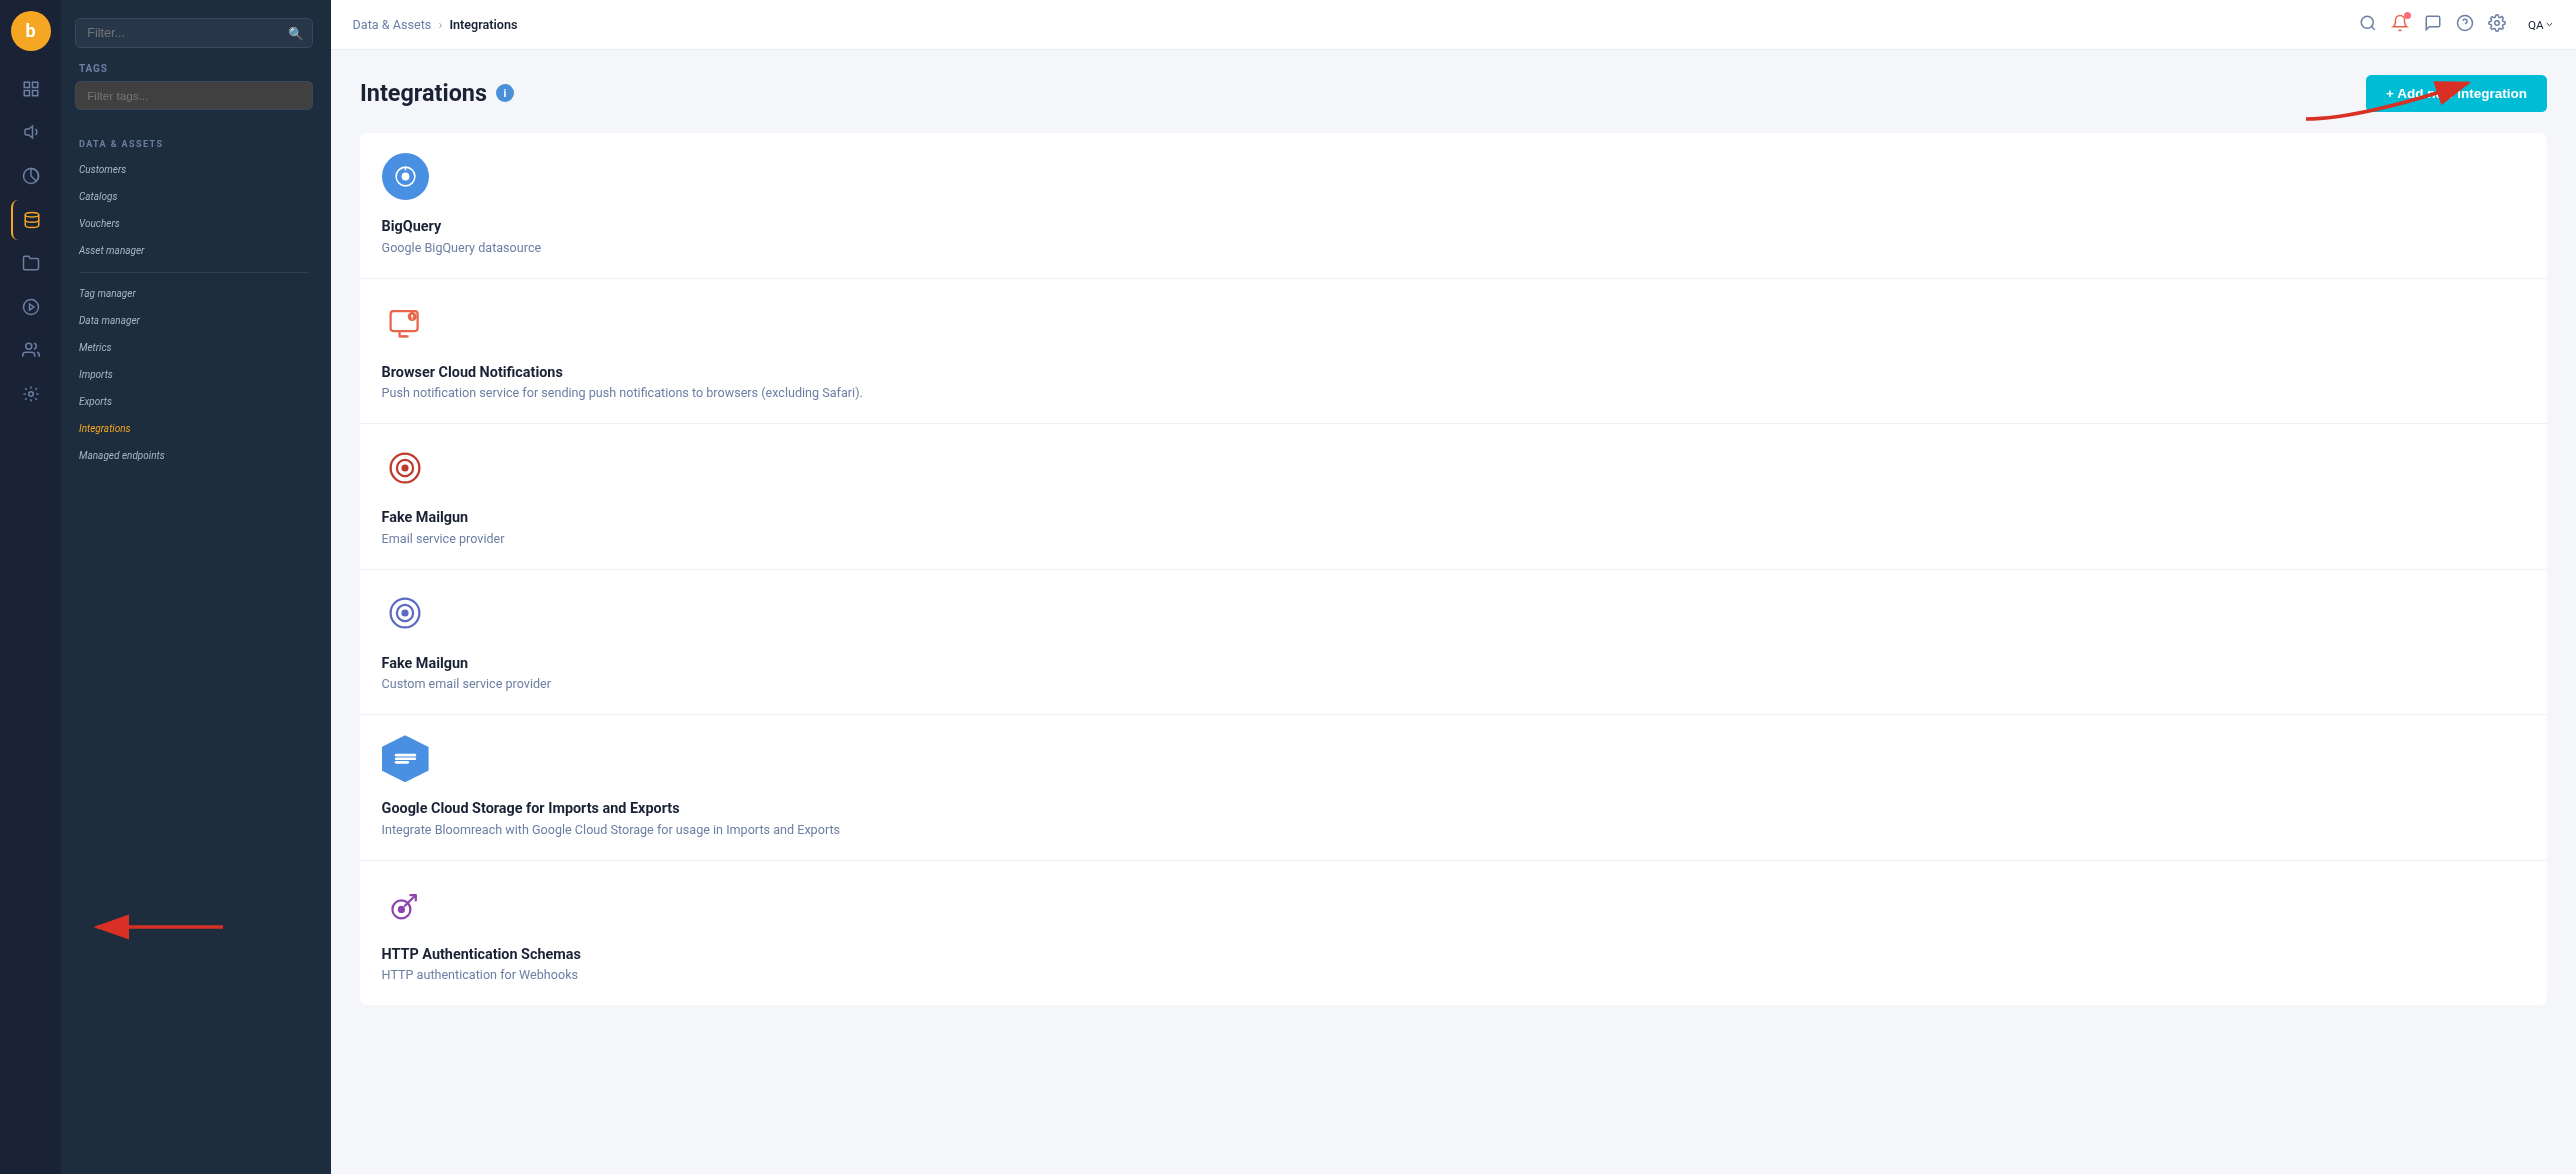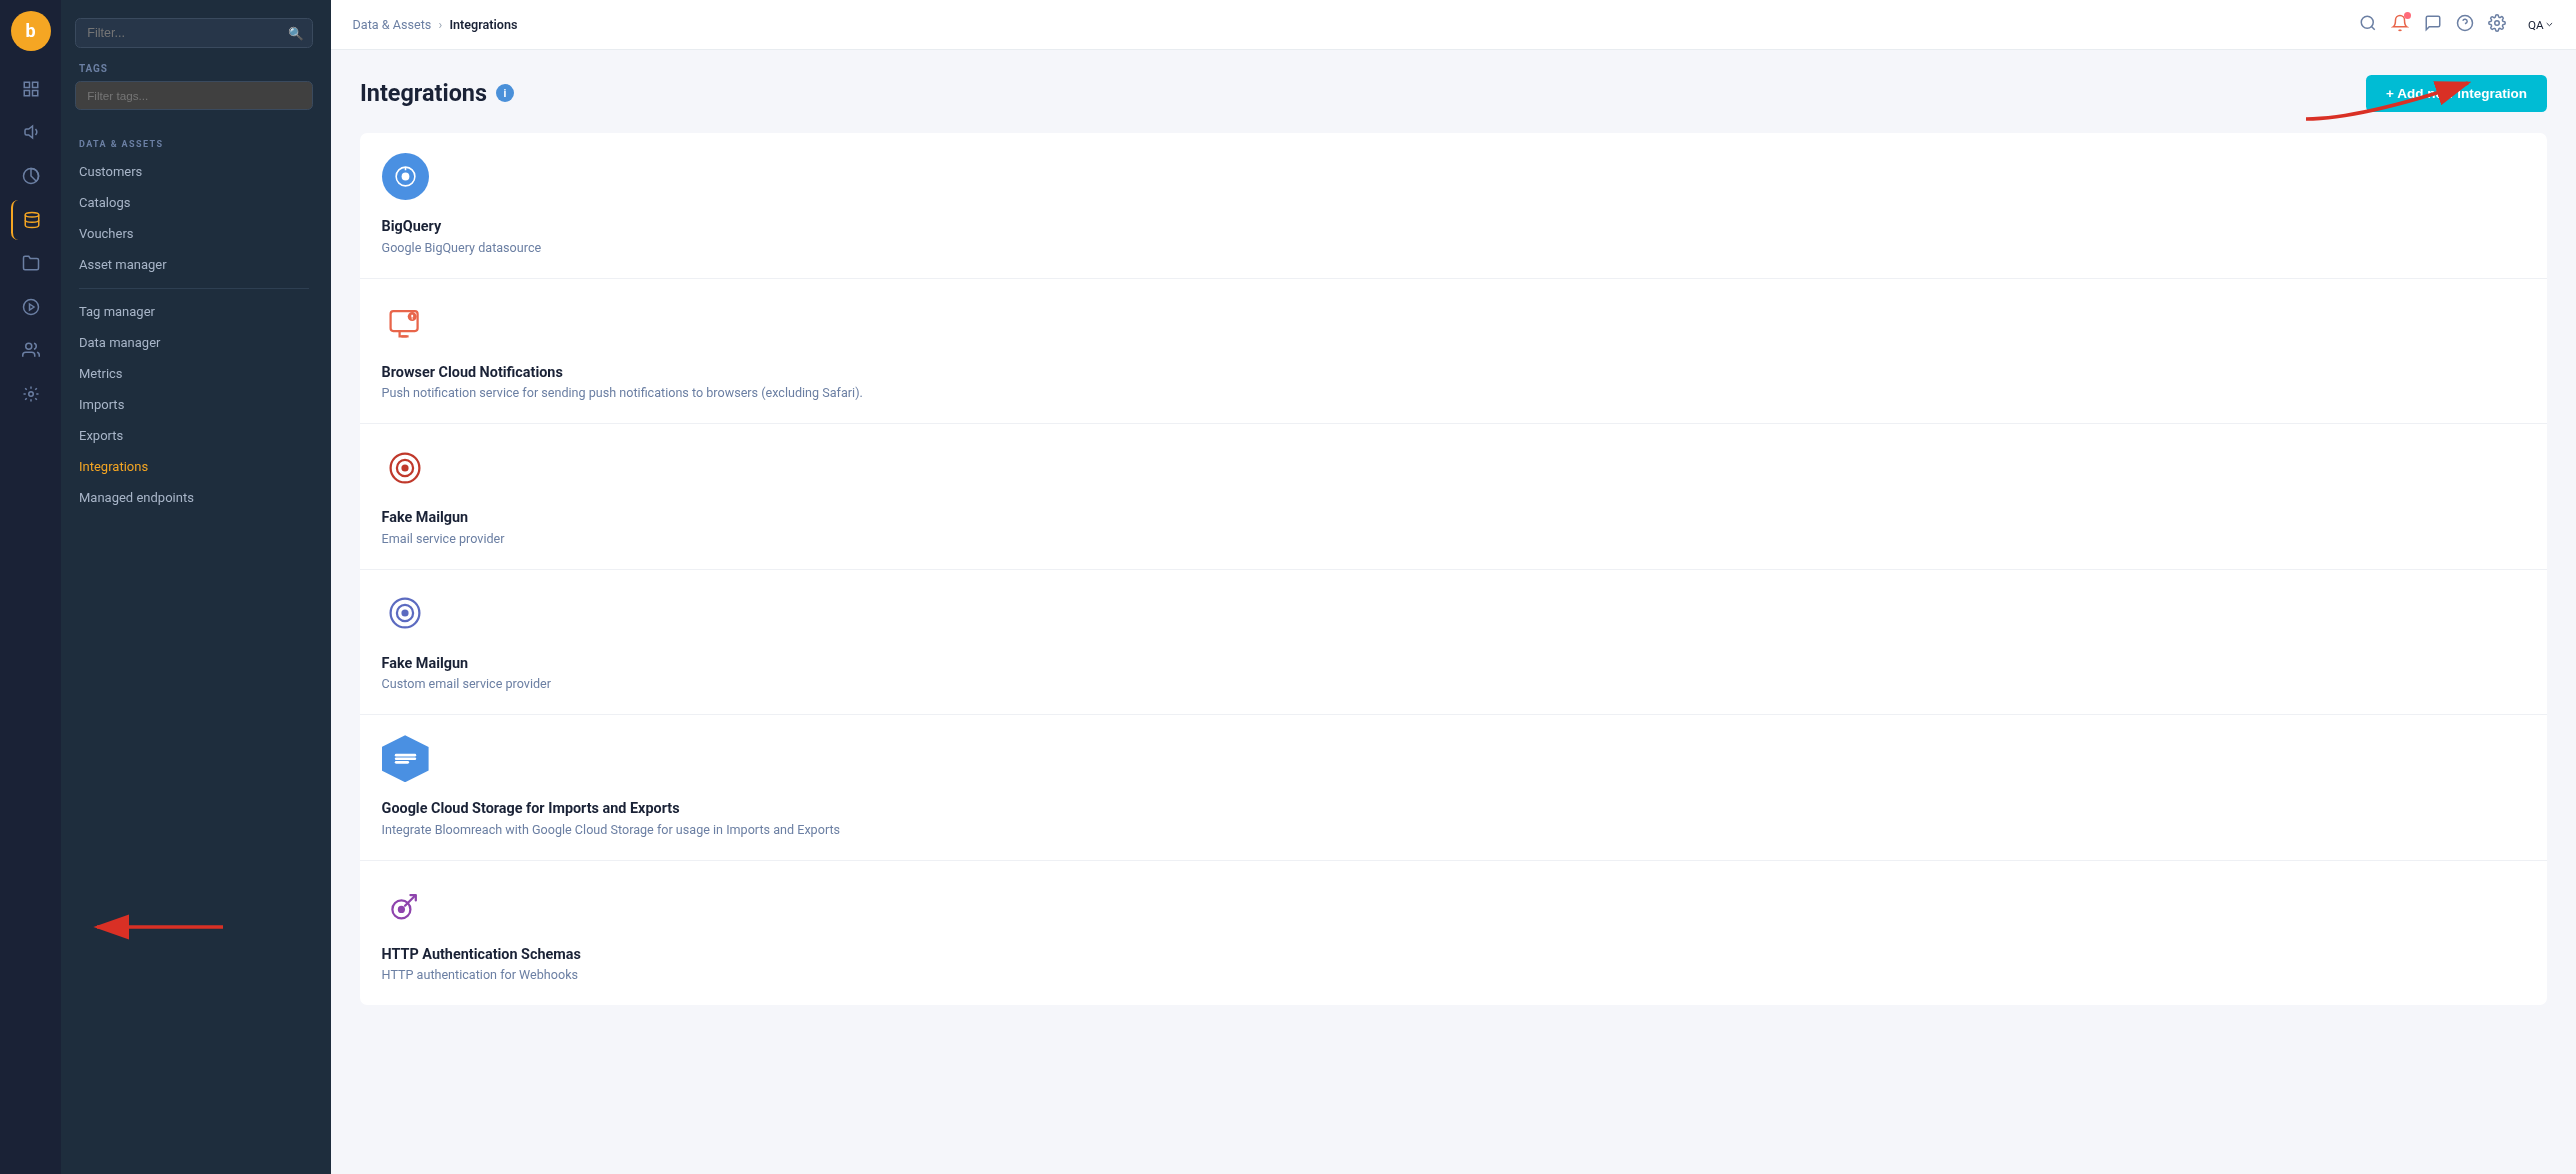--- a/index.html
+++ b/index.html
@@ -100,25 +100,26 @@
       padding: 10.8px 18px 7.2px 18px;
       text-transform: uppercase;
     }
     .sidebar-divider {
       border: none;
       border-top: 0.9px solid #2e3f52;
       margin: 7.2px 18px;
     }
     .sidebar-item {
       padding: 8px 18px;
-      font-size: 13px;
+      font-size: 10px;
       color: #a8b5c8;
       cursor: pointer;
       display: flex;
       gap: 7.2px;
+      font-style: italic;
     }
     .sidebar-item.active { color: #f5a623; }
 
     
     .main-area {
       flex: 1;
       display: flex;
       flex-direction: column;
       overflow: hidden;
     }

